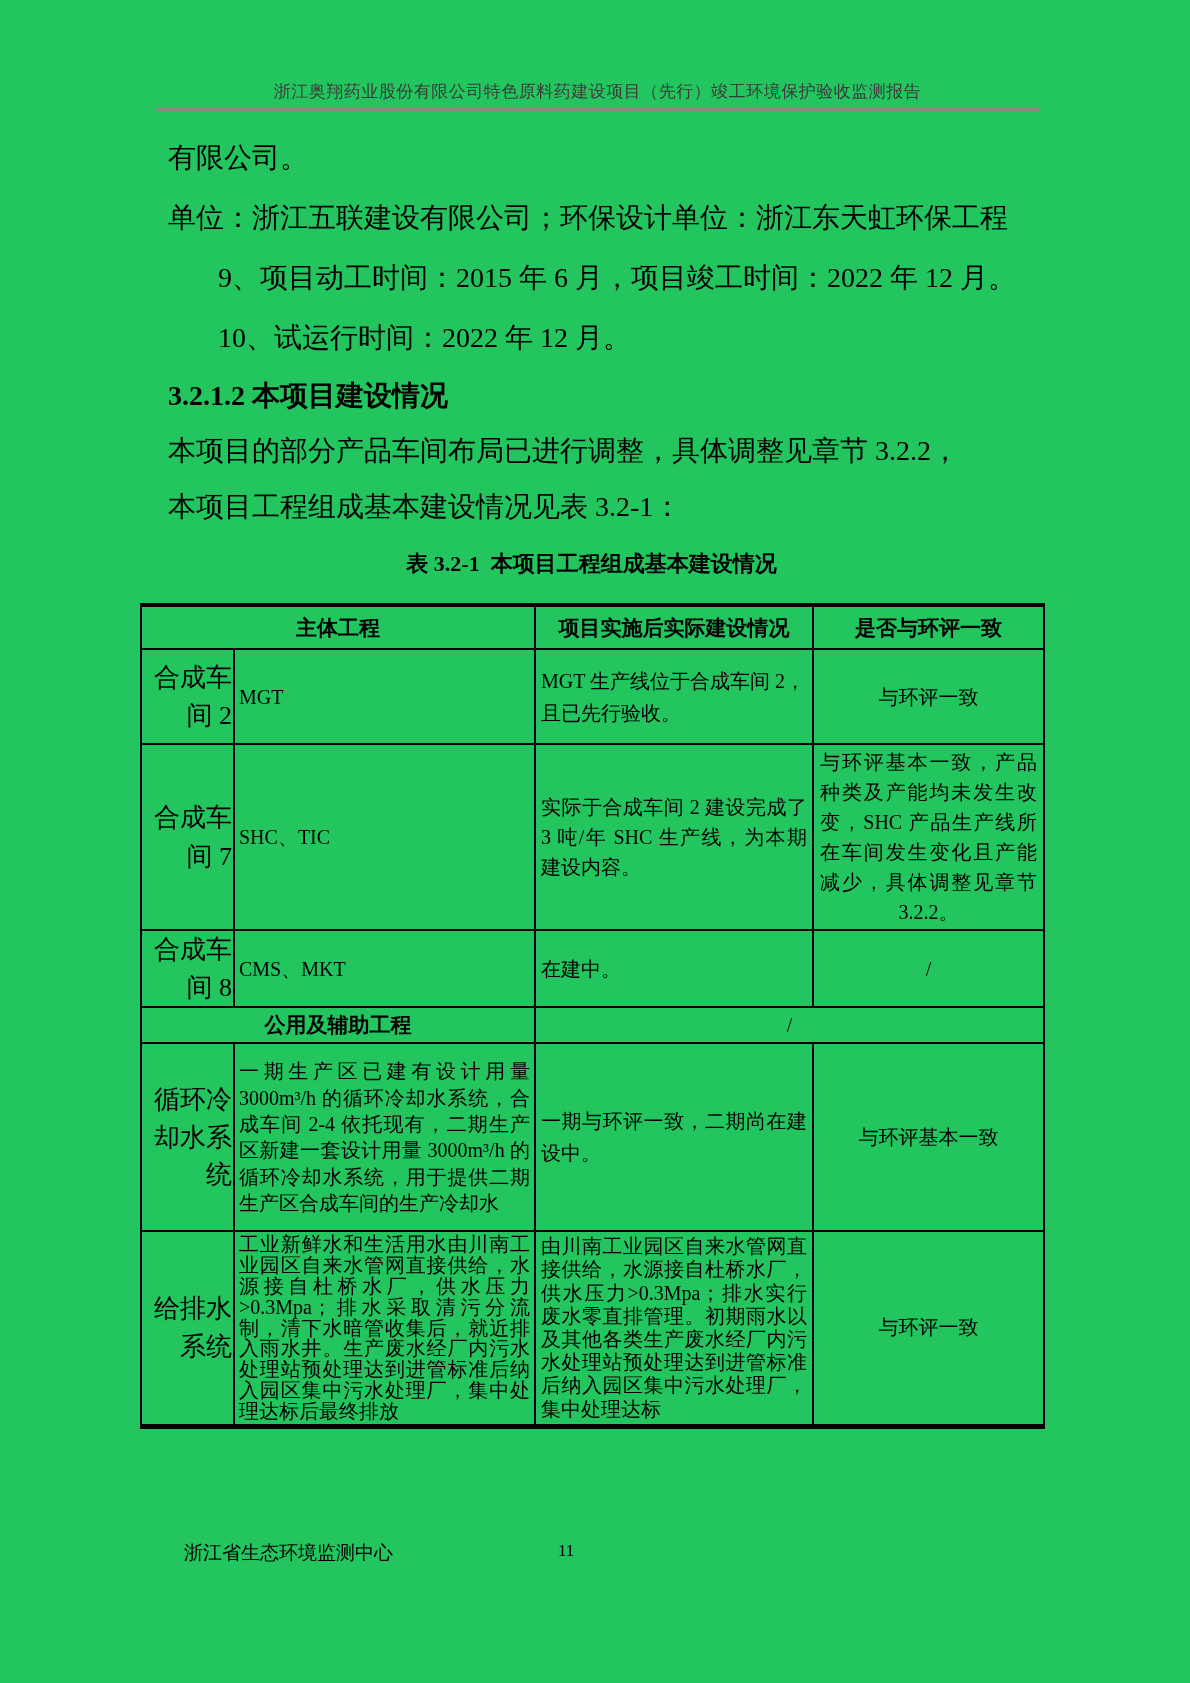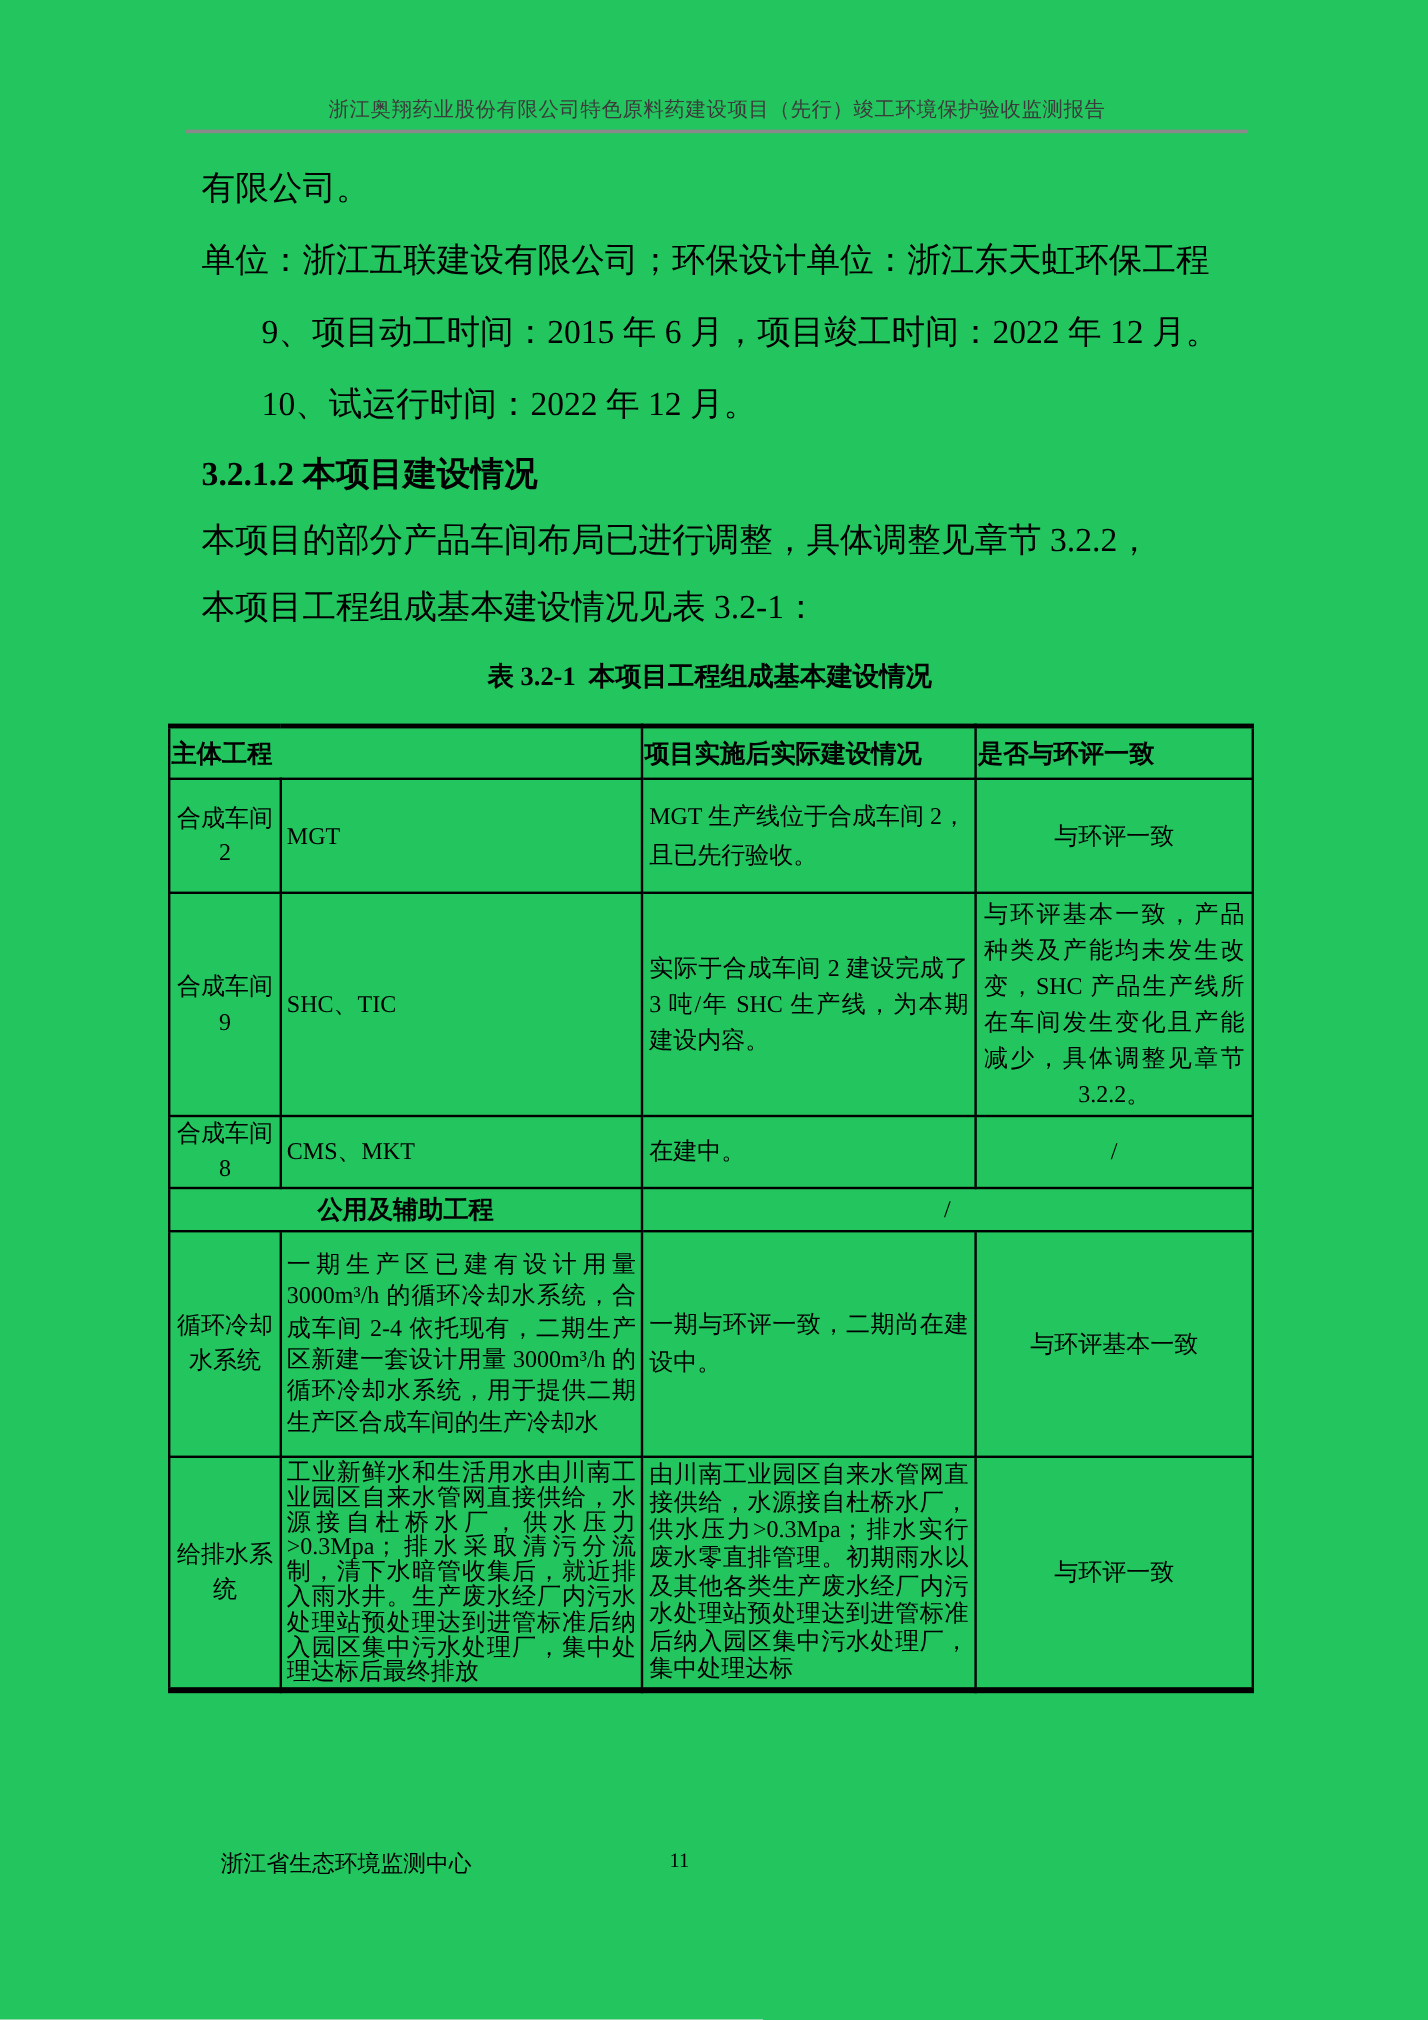--- a/index.html
+++ b/index.html
@@ -52,22 +52,22 @@
     border-top: 4px solid #000;
     border-bottom: 5px solid #000;
     font-size: 20px;
   }
   table.grid th, table.grid td {
     border: 2px solid #000;
     vertical-align: middle;
     overflow: hidden;
   }
   tr.row-head { height: 44px; }
-  tr.row-head th { font-size: 21px; font-weight: bold; text-align: left; }
-  .c1 { text-align: center; padding: 0 1px; font-size: 20px; line-height: 1.45; }
+  tr.row-head th { font-size: 21px; font-weight: bold; text-align: center; }
+  .c1 { text-align: right; padding: 0 1px; font-size: 26px; line-height: 1.45; }
   .c2 { text-align: left;  padding: 2px 4px; }
   .c3 { text-align: left;  padding: 2px 5px; }
   .c4 { text-align: center; padding: 2px 6px; }
   .just { text-align: justify; }
   .jlc  { text-align: justify; text-align-last: center; }
   tr.row-ws  { line-height: 1.6; }
   tr.h-r0 { height: 95px; }
   tr.h-r1 { height: 105px; }
   tr.h-r2 { height: 70px; }
   tr.h-r3 { height: 152px; }
@@ -123,21 +123,21 @@
         </tr>
       </thead>
       <tbody>
         <tr class="row-ws h-r0">
           <td class="c1">合成车间 2</td>
           <td class="c2">MGT</td>
           <td class="c3">MGT 生产线位于合成车间 2，且已先行验收。</td>
           <td class="c4">与环评一致</td>
         </tr>
         <tr class="row-ws h-r3">
-          <td class="c1">合成车间 9</td>
+          <td class="c1">合成车间 7</td>
           <td class="c2">SHC、TIC</td>
           <td class="c3 just">实际于合成车间 2 建设完成了 3 吨/年 SHC 生产线，为本期建设内容。</td>
           <td class="c4 jlc">与环评基本一致，产品种类及产能均未发生改变，SHC 产品生产线所在车间发生变化且产能减少，具体调整见章节 3.2.2。</td>
         </tr>
         <tr class="row-ws h-r4">
           <td class="c1">合成车间 8</td>
           <td class="c2">CMS、MKT</td>
           <td class="c3">在建中。</td>
           <td class="c4">/</td>
         </tr>

